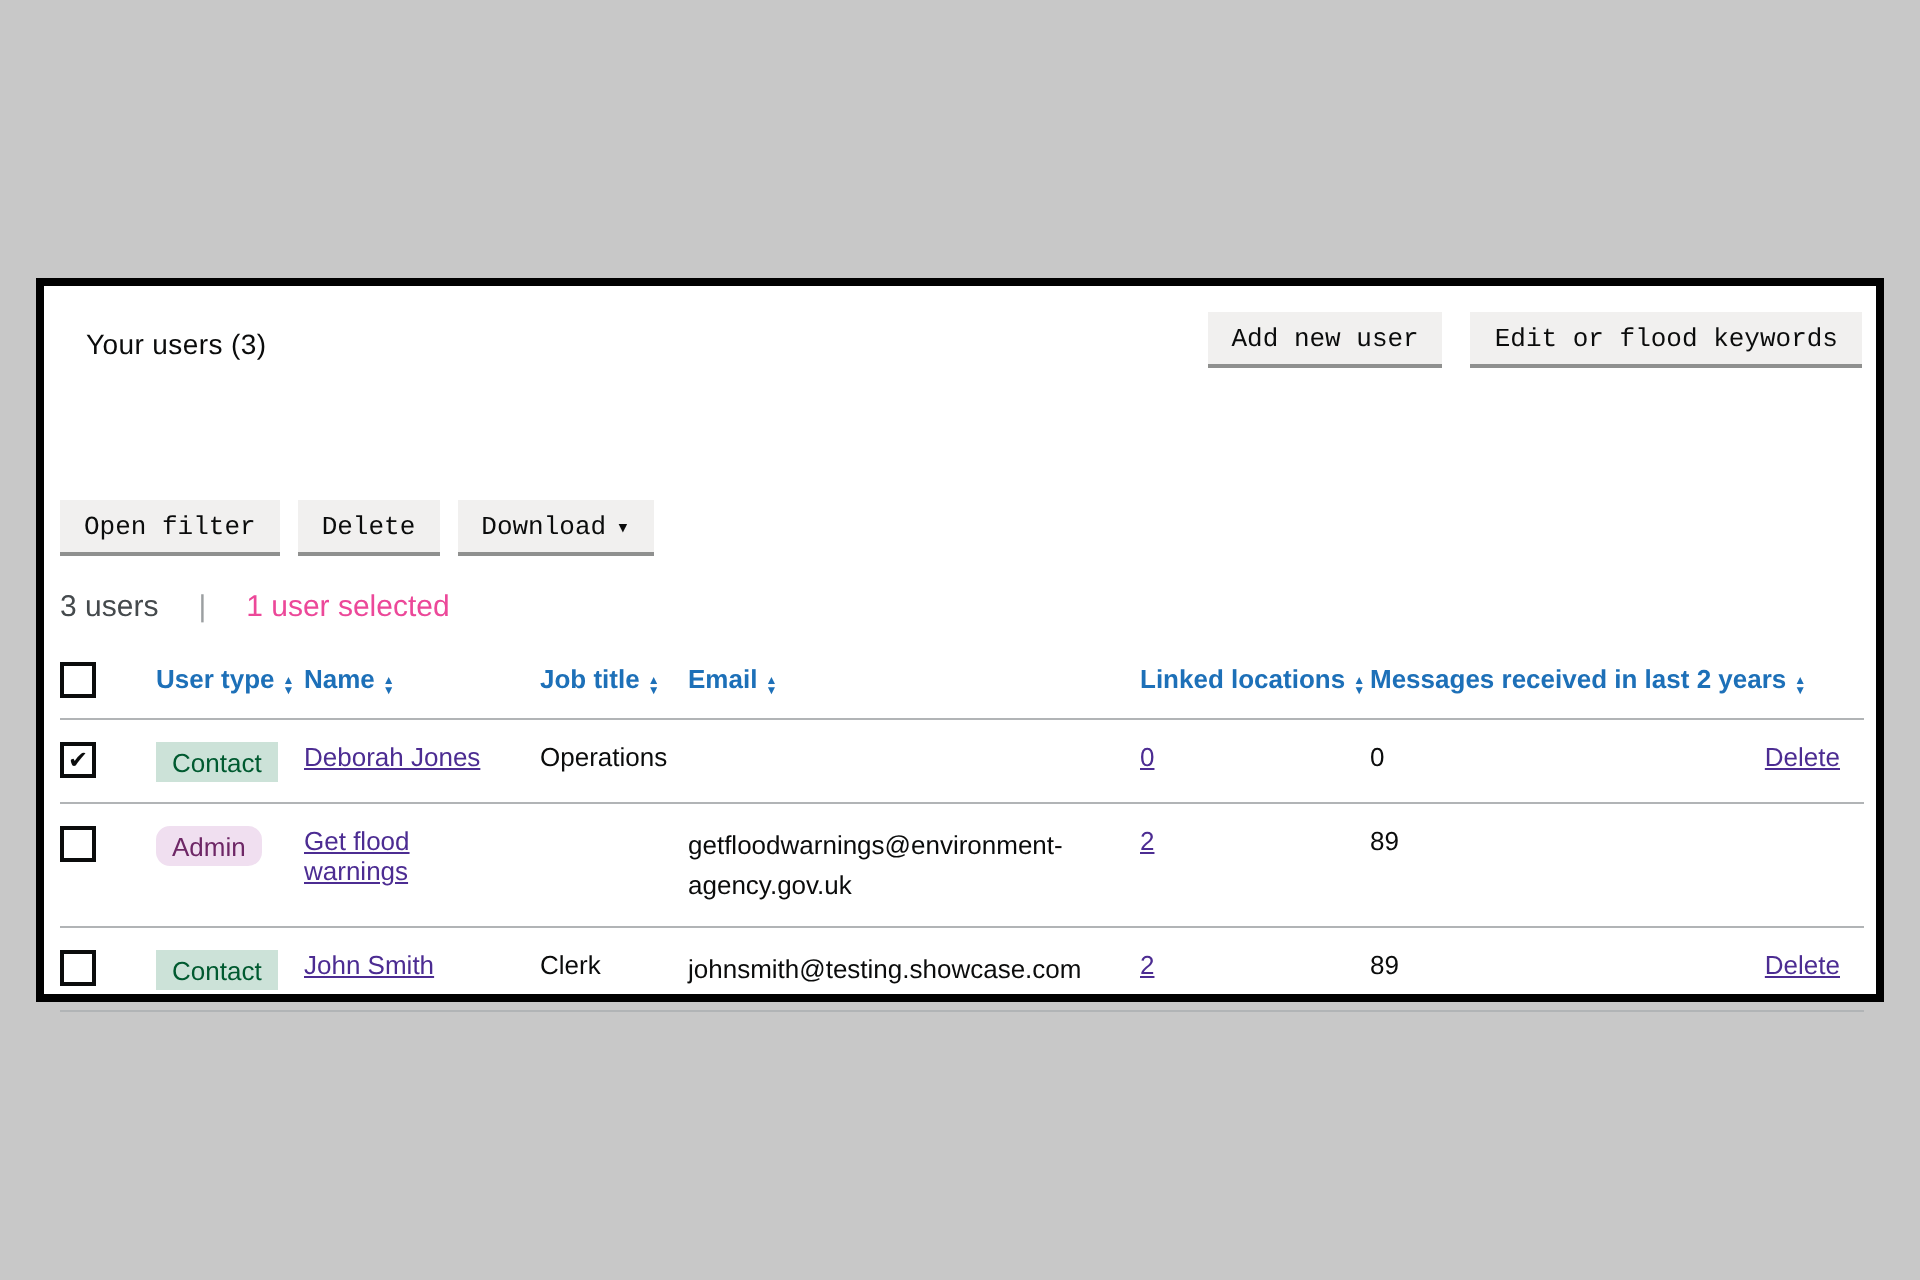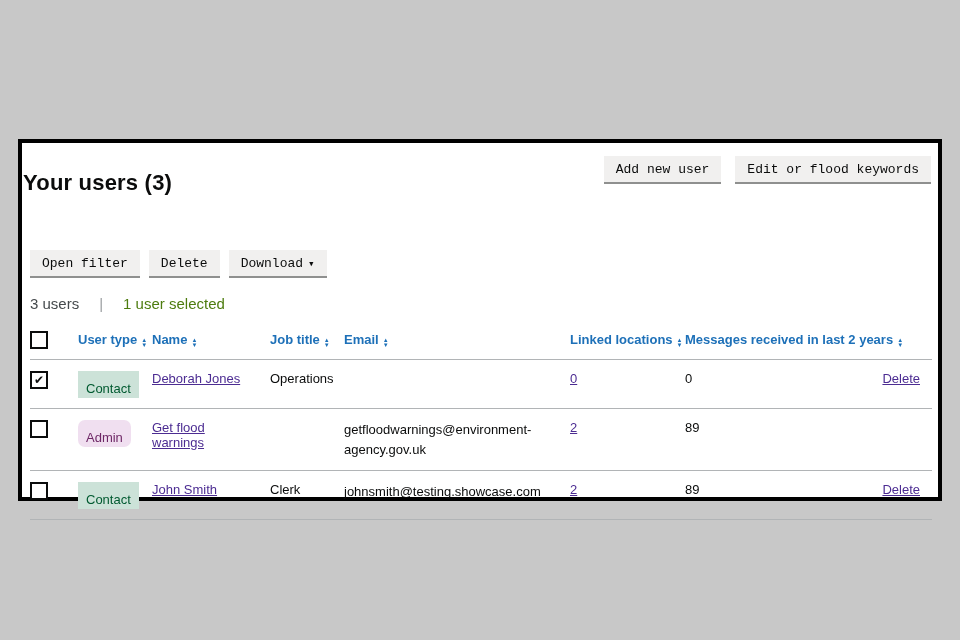--- a/index.html
+++ b/index.html
@@ -11,22 +11,22 @@
     position:relative; overflow:hidden;
     color:#0b0c0c;
   }
   .panel {
     position:absolute; left:18px; top:139px;
     width:924px; height:362px;
     background:#ffffff;
     border:4px solid #000000;
   }
   .page-title {
-    position:absolute; left:1px; top:12px;
-    font-size:22px; font-weight:700; color:#0b0c0c;
+    position:absolute; left:21px; top:12px;
+    font-size:14px; font-weight:400; color:#0b0c0c;
     letter-spacing:0.2px;
   }
   .header-actions {
     position:absolute; right:7px; top:13px;
     display:flex; gap:14px;
   }
   .btn {
     display:inline-block;
     background:#f1f0ef;
     box-shadow:0 2px 0 #8f908f;
@@ -39,21 +39,21 @@
     position:absolute; left:8px; top:107px;
     display:flex; gap:9px;
   }
   .dropdown-arrow { font-size:11px; margin-left:5px; }
   .status-row {
     position:absolute; left:8px; top:152px;
     font-size:15px; color:#454a4d;
     display:flex; align-items:center; gap:20px;
   }
   .status-sep { color:#9b9fa1; }
-  .selected-link { color:#4d7c0f; text-decoration:none; cursor:pointer;text-align:center; }
+  .selected-link { color:#ec4899; text-decoration:none; cursor:pointer;text-align:center; }
   .users-table {
     position:absolute; left:8px; top:188px;
     width:902px;
     border-collapse:collapse; table-layout:fixed;
   }
   .users-table th {
     text-align:left; font-size:13px; font-weight:700; color:#1d70b8;
     padding:0 0 10px 0;
     border-bottom:1px solid #b1b4b6;
     white-space:nowrap;
@@ -74,21 +74,21 @@
   }
   .checkbox {
     width:18px; height:18px;
     border:2px solid #0b0c0c; background:#fff;
     display:flex; align-items:center; justify-content:center;
     font-size:12px; line-height:1; color:#0b0c0c;
     cursor:pointer;
   }
   .tag {
     display:inline-block;
-    padding:10px 8px 2px 8px;
+    padding:3px 8px 2px 8px;
     font-size:13px;
   }
   a.tbl-link { color:#4c2c92; text-decoration:underline; cursor:pointer; }
   .delete-cell { text-align:right; }
   .email-cell { word-wrap:break-word; overflow-wrap:break-word; line-height:1.55; }
 </style>
 </head>
 <body>
 
 <div class="panel">

